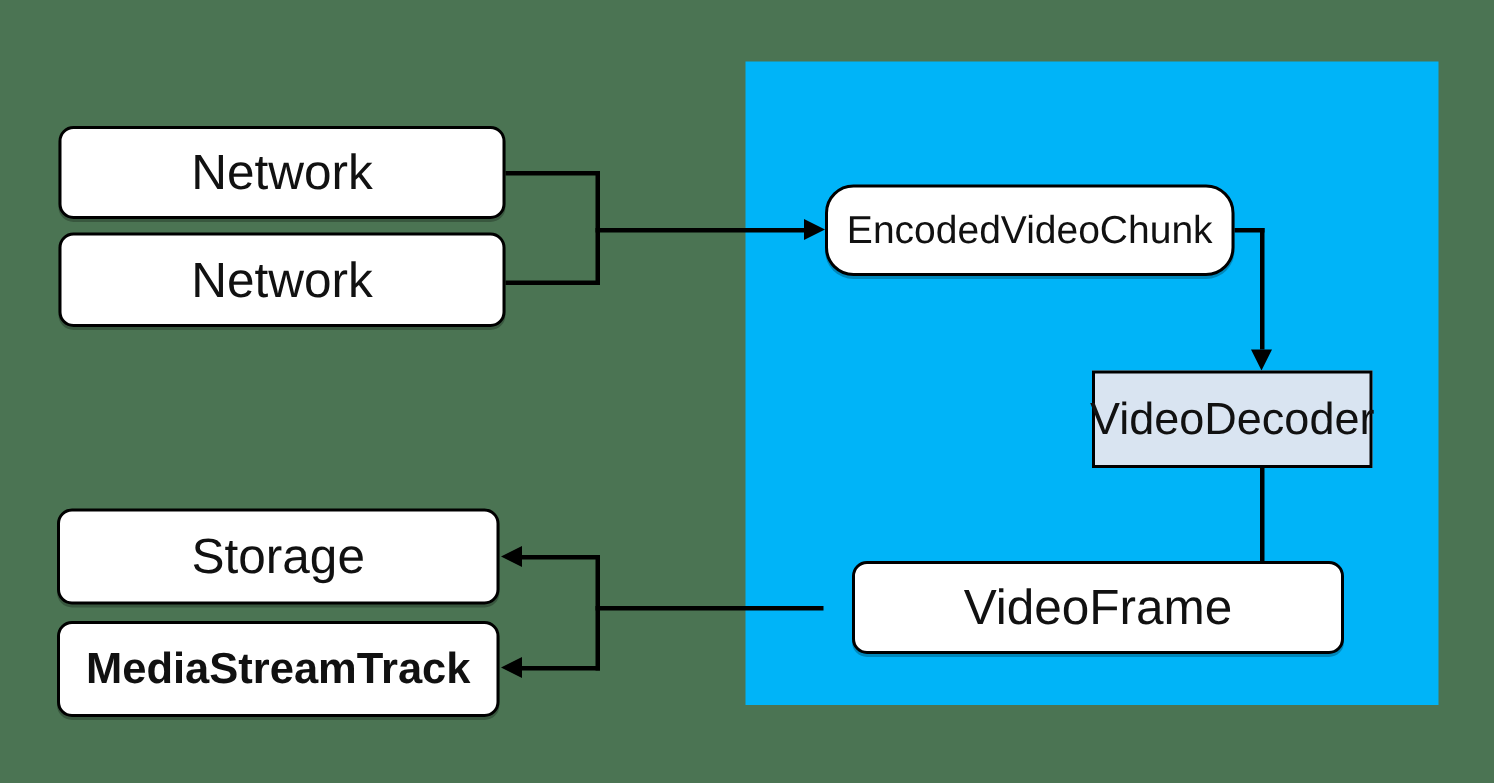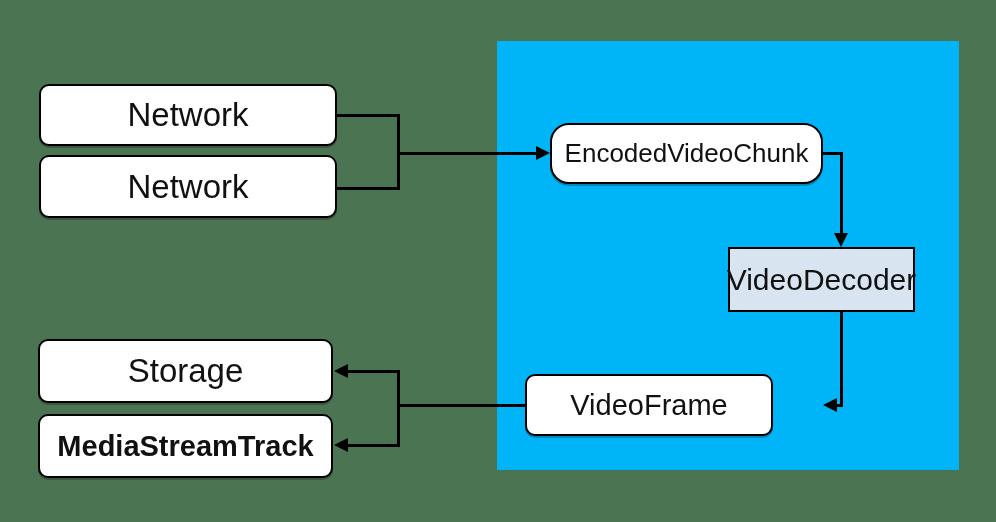--- a/index.html
+++ b/index.html
@@ -43,21 +43,21 @@
   .node-network   { left: 39px;  top: 155px; width: 298px; height: 63px; font-size: 33px; }
   .node-canvas    { left: 38px;  top: 339px; width: 295px; height: 64px; font-size: 33px; }
   .node-mst       { left: 38px;  top: 414px; width: 295px; height: 64px; font-size: 29px; font-weight: bold; }
   .node-evc       { left: 550px; top: 123px; width: 273px; height: 61px; font-size: 26px; border-radius: 19px; }
   .node-vdecoder  {
     left: 728px; top: 247px; width: 187px; height: 65px; font-size: 30px;
     background: var(--decoder-fill);
     border-radius: 0;
     box-shadow: none;
   }
-  .node-vframe    { left: 525px; top: 374px; width: 248px; height: 62px; font-size: 29px; }
+  .node-vframe    { left: 568px; top: 374px; width: 328px; height: 62px; font-size: 33px; }
 
   .conn { position: absolute; background: var(--line); }
   
   .c-storage-out  { left: 337px; top: 114px; width: 63px;  height: 3px; }
   .c-network-out  { left: 337px; top: 187px; width: 63px;  height: 3px; }
   .c-in-junction  { left: 397px; top: 114px; width: 3px;   height: 76px; }
   .c-to-evc       { left: 397px; top: 152px; width: 139px; height: 3px; }
   
   .c-evc-out      { left: 823px; top: 152px; width: 20px;  height: 3px; }
   .c-down-to-dec  { left: 840px; top: 152px; width: 3px;   height: 81px; }

